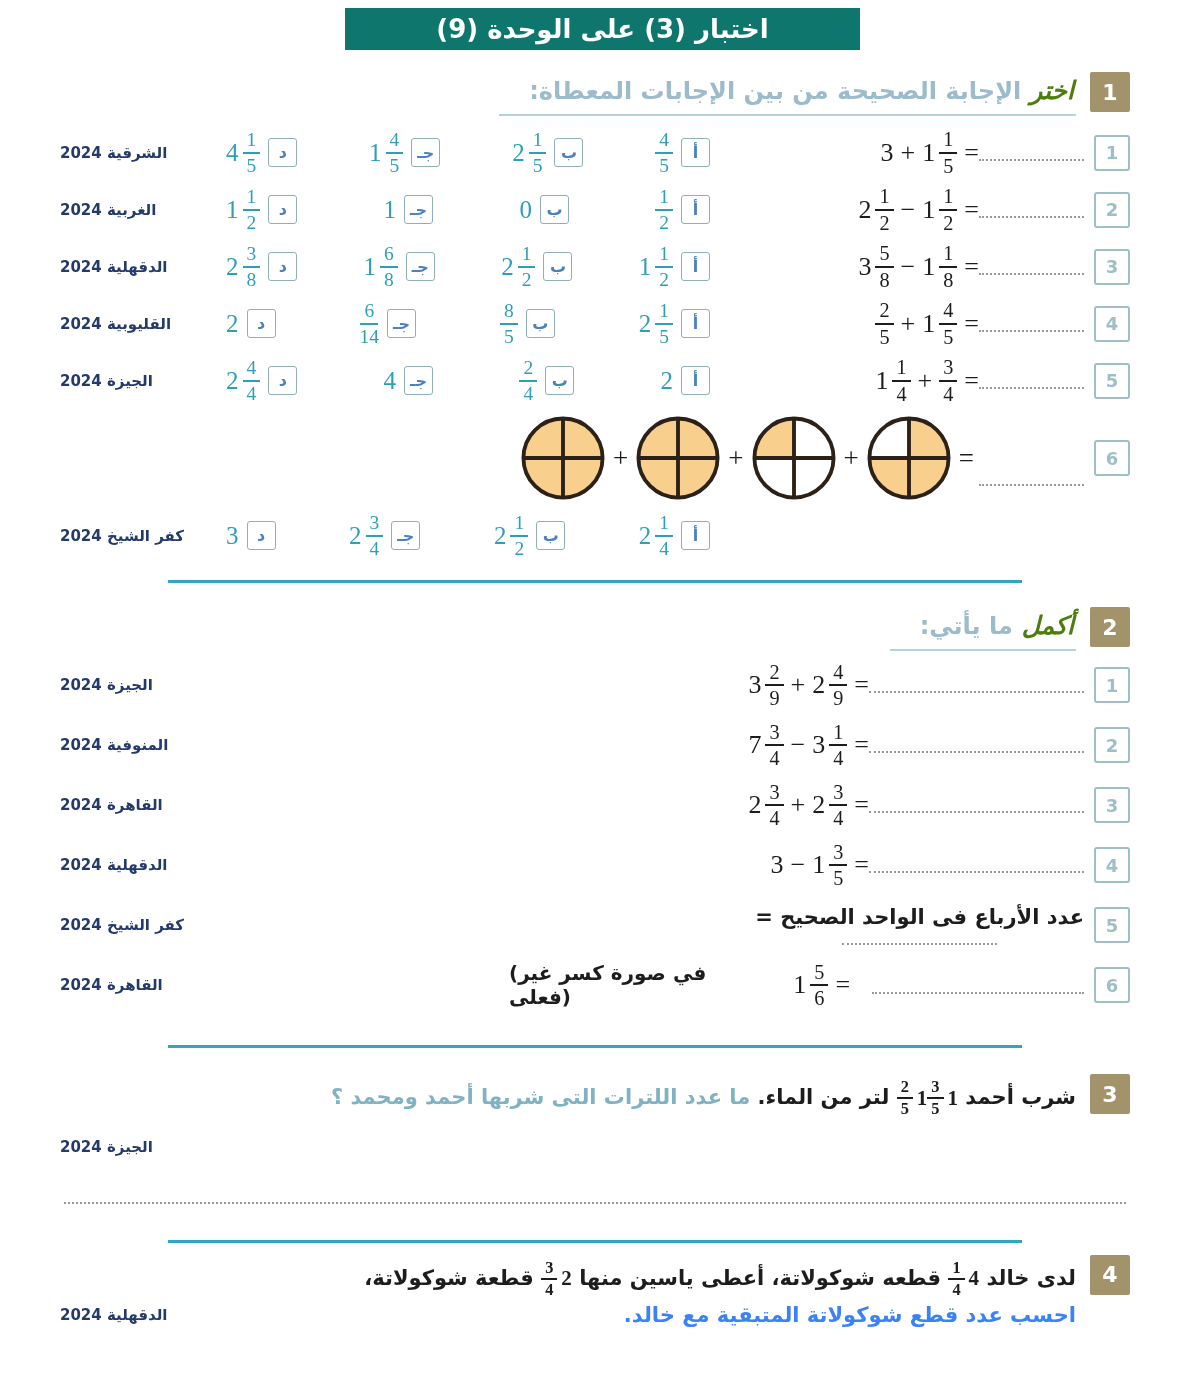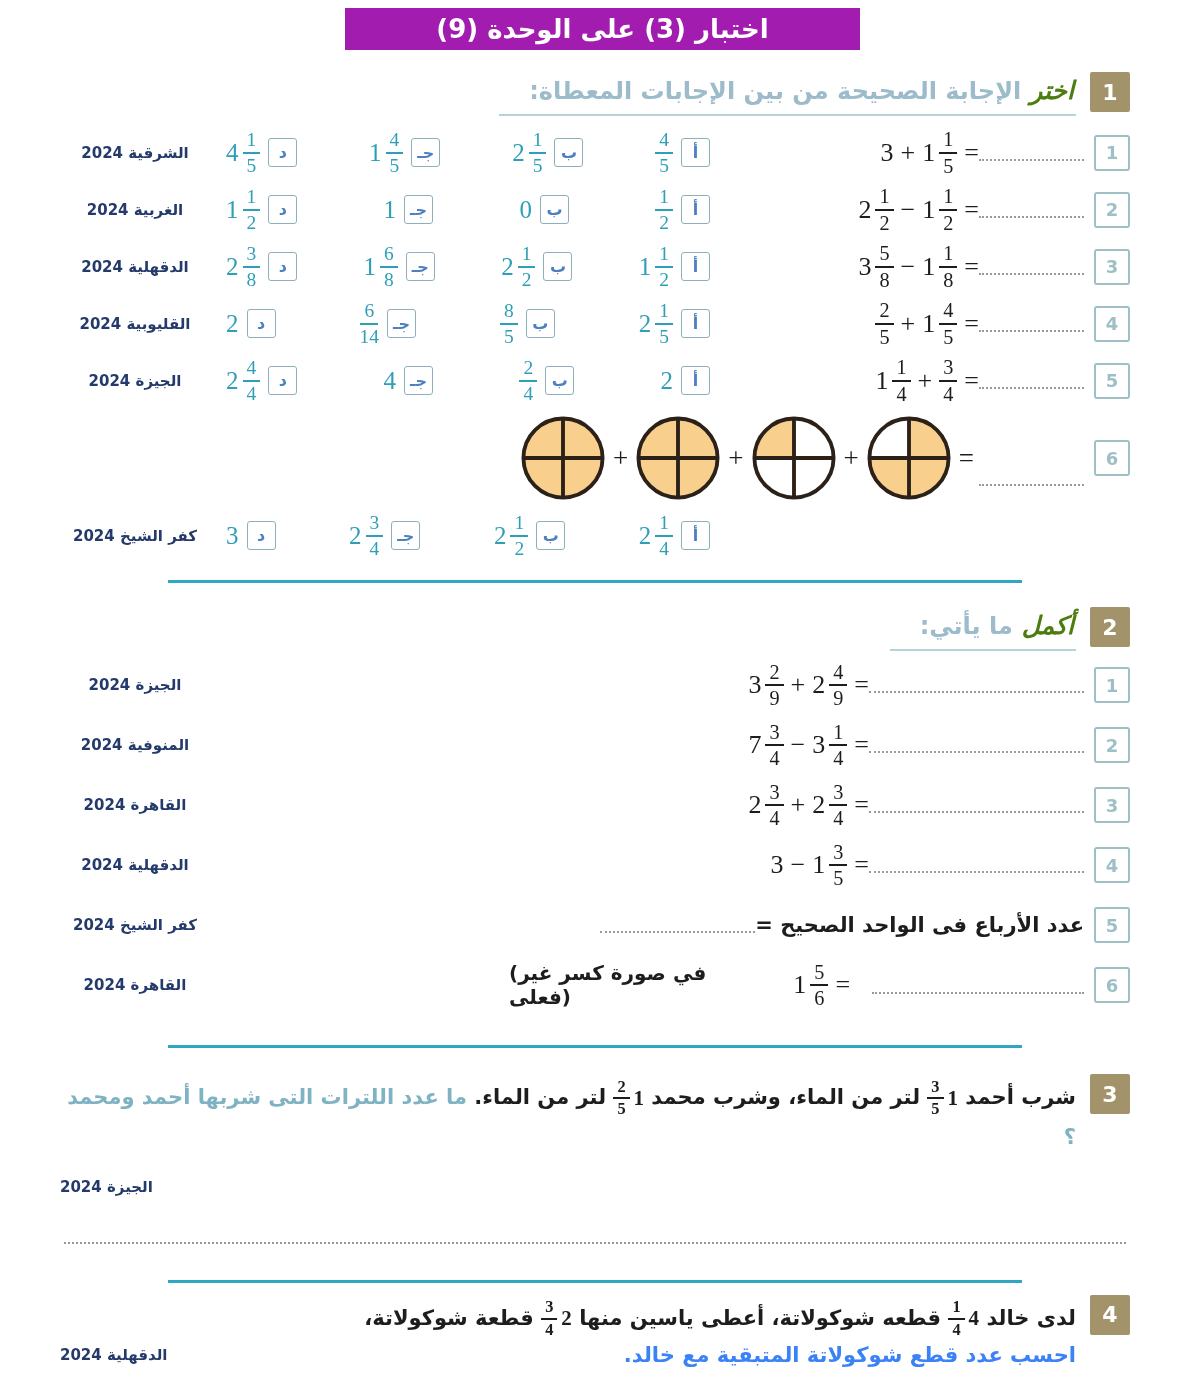--- a/index.html
+++ b/index.html
@@ -1,19 +1,19 @@
 <!DOCTYPE html>
 <html lang="ar" dir="rtl"><head>
 <meta charset="utf-8">
 <style>
   html,body{margin:0;padding:0;background:#fff;}
   body{width:1190px;height:1395px;position:relative;overflow:hidden;
        font-family:"DejaVu Sans",sans-serif;direction:rtl;color:#1d1d1d;}
   .header-bar{position:absolute;top:8px;left:345px;width:515px;height:42px;
-      background:#a21caf;color:#fff;display:flex;align-items:center;justify-content:center;
+      background:#0f766e;color:#fff;display:flex;align-items:center;justify-content:center;
       font-size:26px;font-weight:bold;}
   main{padding:0 60px;}
   
   .shead{display:flex;direction:rtl;align-items:flex-start;gap:14px;}
   .shead1{margin:72px 0 4px;}
   .shead2{margin:24px 0 2px;}
   .badge{flex:0 0 40px;height:40px;background:#A2936B;color:#fff;font-weight:bold;font-size:22px;
       display:flex;align-items:center;justify-content:center;border-radius:2px;}
   .stitle{display:flex;direction:rtl;gap:9px;align-items:baseline;
       border-bottom:2.5px solid #B5D3DC;padding:4px 2px 9px 30px;}
@@ -22,37 +22,37 @@
   
   .qrow{display:flex;direction:rtl;align-items:center;height:57px;}
   .qrow2{display:flex;direction:rtl;align-items:center;height:60px;}
   .crow{height:98px;}
   .qnum{flex:0 0 36px;height:36px;border:2px solid #9DBFC5;border-radius:3px;color:#9DBFC5;
       font-weight:bold;font-size:18px;display:flex;align-items:center;justify-content:center;
       margin-left:10px;background:#fff;box-sizing:border-box;}
   .eqzone{flex:0 0 360px;display:flex;direction:ltr;align-items:center;justify-content:flex-end;}
   .eqzone2{flex:0 0 445px;display:flex;direction:ltr;align-items:center;justify-content:flex-end;}
   .notezone{flex:0 0 575px;display:flex;direction:ltr;align-items:center;justify-content:flex-end;gap:22px;}
-  .textzone{display:flex;direction:rtl;align-items:center;font-weight:bold;font-size:21px;}
+  .textzone{display:flex;direction:rtl;align-items:center;font-weight:bold;font-size:21px;flex-direction:column;}
   .spacer{flex:1;}
   .eq{display:flex;direction:ltr;align-items:center;gap:7px;
       font-family:"Liberation Serif",serif;font-size:26px;color:#1d1d1d;}
   .dots{border-bottom:2.5px dotted #9a9a9a;align-self:flex-end;margin-bottom:15px;}
   .d1{width:105px;}
   .d2{width:215px;}
   .d3{width:155px;align-self:center;margin-bottom:0;height:14px;border-bottom:2.5px dotted #9a9a9a;}
   .opts{flex:1;display:flex;direction:rtl;justify-content:space-between;align-items:center;
       padding:0 14px 0 16px;}
   .opt{display:flex;direction:ltr;align-items:center;gap:8px;}
   .optval{color:#2E9FB7;font-family:"Liberation Serif",serif;font-size:25px;
       display:flex;direction:ltr;align-items:center;gap:4px;}
   .lbox{width:29px;height:29px;border:1.6px solid #8FB0BA;border-radius:3px;background:#fff;
       display:flex;align-items:center;justify-content:center;color:#4D80BE;font-size:16px;
       font-weight:bold;font-family:"DejaVu Sans",sans-serif;box-sizing:border-box;}
-  .src{flex:0 0 150px;color:#243A6B;font-size:15px;font-weight:bold;text-align:center;}
+  .src{flex:0 0 150px;color:#243A6B;font-size:15px;font-weight:bold;text-align:left;}
   
   .fr{display:inline-flex;flex-direction:column;align-items:center;line-height:1;font-size:0.78em;}
   .fr .fn{border-bottom:2px solid currentColor;padding:0 4px 2px;}
   .fr .fd{padding-top:2px;}
   .mx{display:inline-flex;align-items:center;gap:4px;direction:ltr;}
   .mxr{display:inline-flex;align-items:center;gap:4px;direction:rtl;vertical-align:middle;
       font-family:"Liberation Serif",serif;}
   .tk{line-height:1;}
   
   .czone{flex:1;display:flex;direction:ltr;align-items:center;justify-content:flex-end;}
@@ -650,21 +650,21 @@
   <div class="divider dv2"></div>
 
   <div class="wrow w3">
     <div class="badge">3</div>
     <div class="wtext" id="s3-text"><span>شرب أحمد </span><span class="mxr">
           <span class="tk">1</span>
           <span class="fr">
             <span class="fn">3</span>
             <span class="fd">5</span>
           </span>
-        </span><span> لتر من الماء، وشرب محمد </span><span class="mxr">
+        </span><span class="mxr">
           <span class="tk">1</span>
           <span class="fr">
             <span class="fn">2</span>
             <span class="fd">5</span>
           </span>
         </span><span> لتر من الماء. </span><span class="tealtxt">ما عدد اللترات التى شربها أحمد ومحمد ؟</span></div>
   </div>
   <div class="srcline">الجيزة 2024</div>
   <div class="ansline al1"></div>
 

